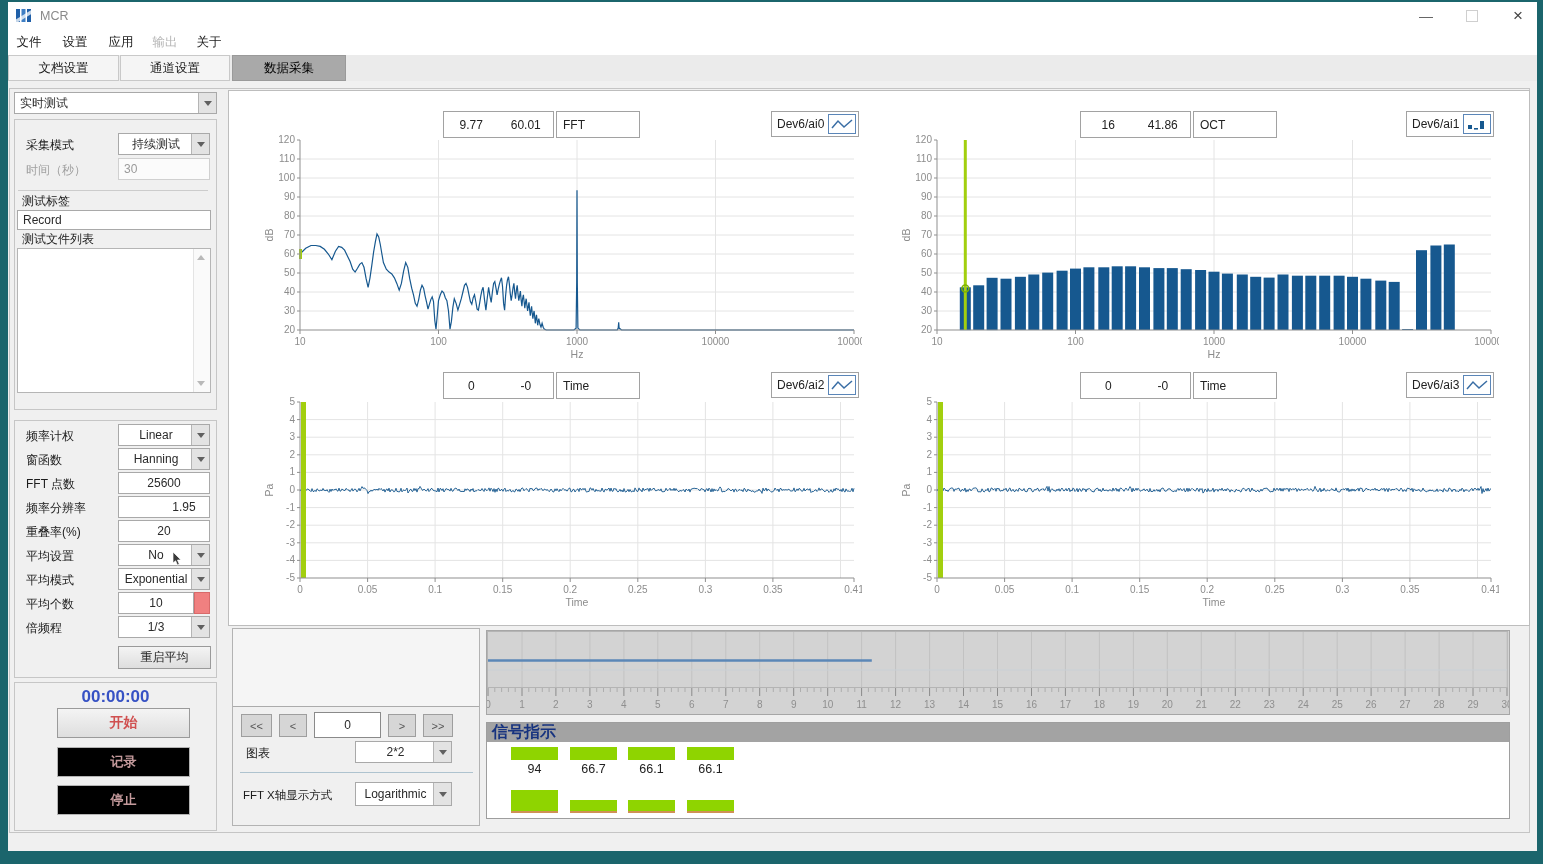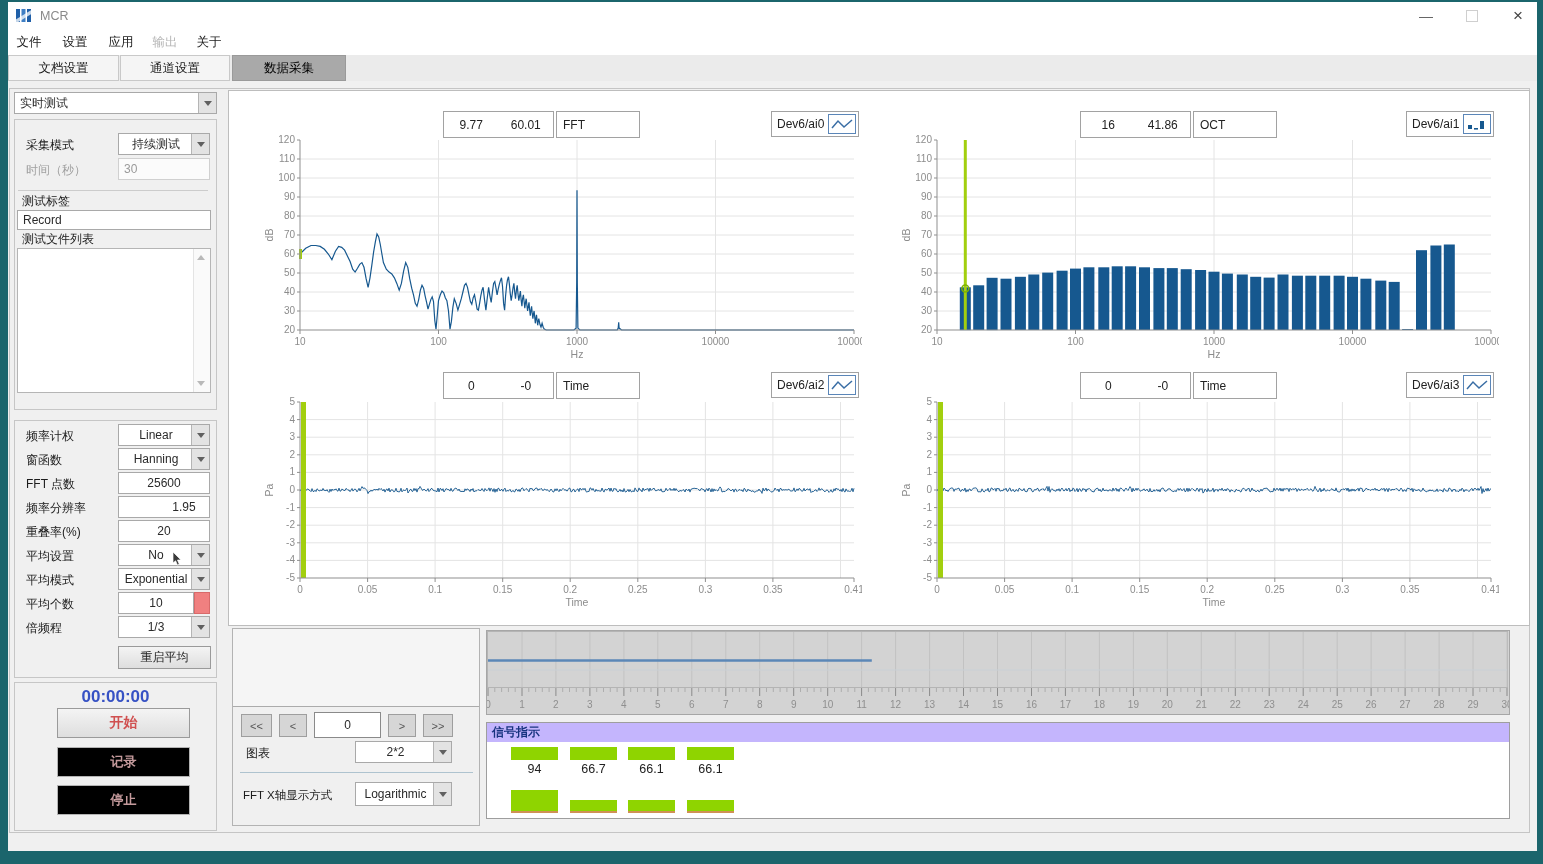--- a/index.html
+++ b/index.html
@@ -46,22 +46,22 @@
   .hbox .half{flex:1;text-align:center;}
   .hbox.typ{justify-content:flex-start;padding-left:6px;}
   .chbox{background:#fff;border:1px solid #a2a2a2;display:flex;align-items:center;font-size:12px;color:#222;padding-left:5px;}
   .chbox .icon{margin-left:auto;margin-right:2px;border:1px solid #5b86b8;background:#fff;width:26px;height:18px;display:flex;align-items:center;justify-content:center;}
   .navbtn{background:#d6d6d6;border:1px solid #9e9e9e;font-size:11px;color:#555;display:flex;align-items:center;justify-content:center;}
   .panel-bl{background:#f0f0f0;border:1px solid #b3b3b3;}
   .subbox{background:#f5f5f5;border-bottom:1px solid #ababab;}
   .divider{background:#aec3cf;height:1px;}
   .tl-wrap{border:1px solid #a6a6a6;background:#d3d3d3;}
   .sig-panel{border:1px solid #9e9e9e;background:#fff;}
-  .sig-head{background:#c4b5fd;display:flex;align-items:center;padding-left:5px;
-            font-size:12px;font-weight:bold;color:#17337f;}
+  .sig-head{background:#a3a3a3;display:flex;align-items:center;padding-left:5px;
+            font-size:16px;font-weight:bold;color:#17337f;}
   .sig-bar{background:#8fd400;}
   .sig-base{background:#cf9055;}
   .sig-val{font-size:12.5px;color:#222;text-align:center;}
   svg text{font-family:"Liberation Sans","DejaVu Sans",sans-serif;}
 </style>
 </head>
 <body>
 
 <div id="app">
   <div class="abs frame-bg" style="left:8px;top:2px;width:1529px;height:849px;"></div>

